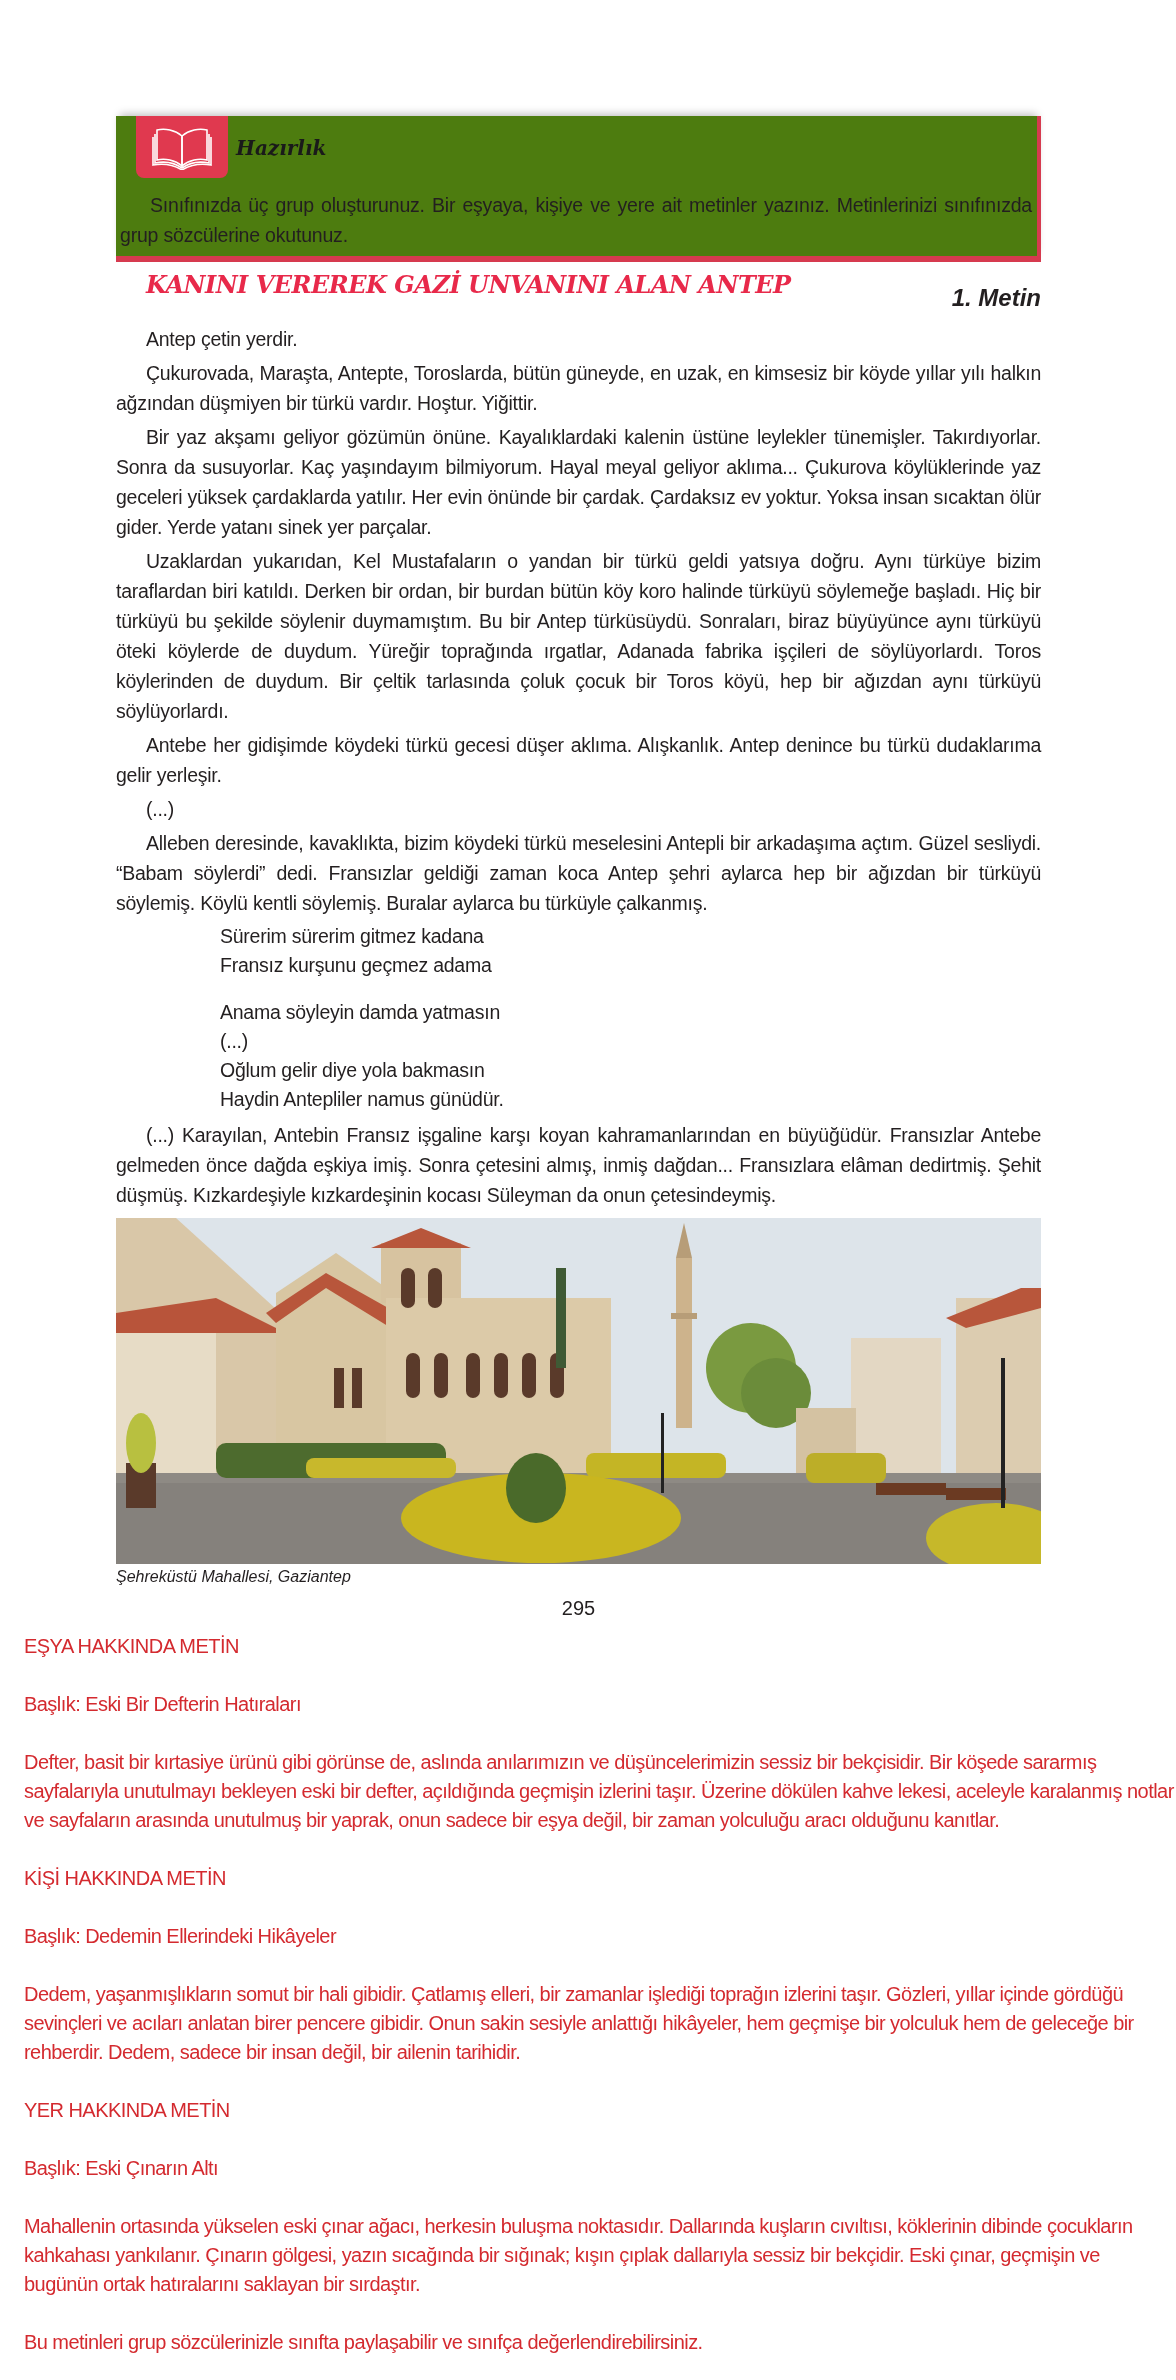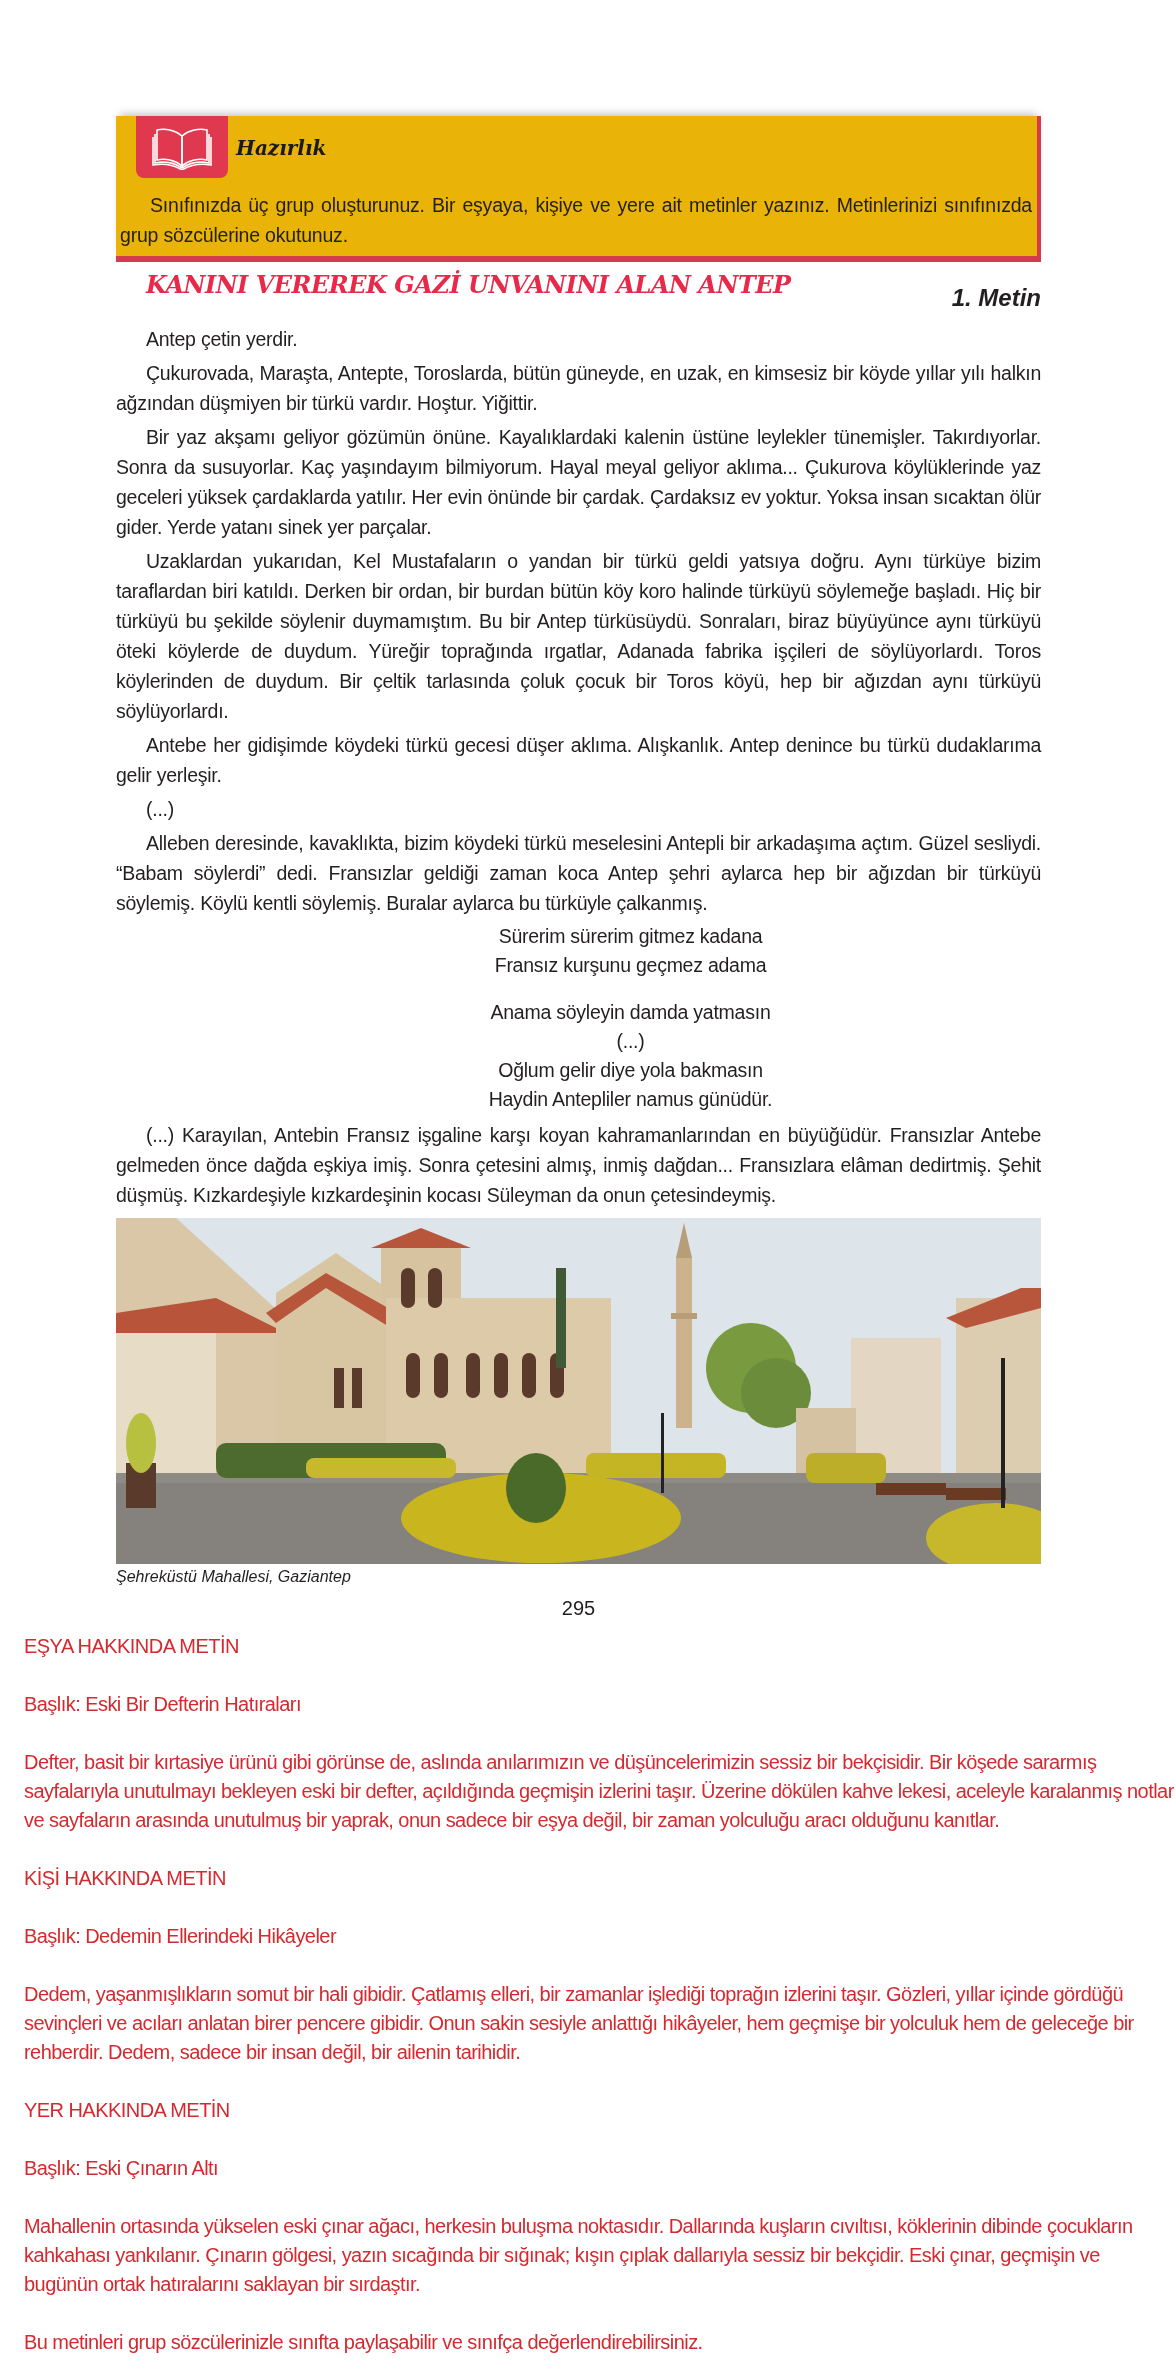--- a/index.html
+++ b/index.html
@@ -4,21 +4,21 @@
 <style>
   * { margin: 0; padding: 0; box-sizing: border-box; }
   html, body { width: 1176px; background: #ffffff; }
   body { position: relative; height: 2380px; font-family: "Liberation Sans", sans-serif; color: #231f20; }
 
   .page { position: absolute; left: 116px; top: 0; width: 925px; }
 
   
   .prep-box {
     position: absolute; left: 0; top: 116px; width: 925px; height: 146px;
-    background: #eab308;
+    background: #4d7c0f;
     border-right: 4px solid #d63a4f;
     border-bottom: 6px solid #d63a4f;
     box-shadow: 0 -6px 8px -4px rgba(0,0,0,0.25);
   }
   .prep-icon {
     position: absolute; left: 20px; top: 0; width: 92px; height: 62px;
     background: #e0394f; border-radius: 0 0 8px 8px;
     display: flex; align-items: center; justify-content: center;
   }
   .prep-title {
@@ -41,21 +41,21 @@
     position: absolute; right: 0; top: 284px;
     font-style: italic; font-weight: bold; font-size: 24px; color: #231f20;
   }
 
   .body-text {
     position: absolute; left: 0; top: 324px; width: 925px;
     font-size: 19.5px; line-height: 30px; color: #231f20; letter-spacing: -0.25px;
   }
   .body-text p { text-align: justify; text-indent: 30px; margin-bottom: 4px; }
   .verse { padding-left: 104px; margin: 2px 0 6px 0; }
-  .verse div { line-height: 29px; text-align: center; }
+  .verse div { line-height: 29px; }
   .verse .gap { height: 18px; }
 
   .photo {
     position: absolute; left: 0; top: 1218px; width: 925px; height: 346px; overflow: hidden;
     background: linear-gradient(#dfe6ec 0%, #e6eaee 30%, #c9b08e 55%, #8d8375 80%, #6f6a66 100%);
   }
   .caption {
     position: absolute; left: 0; top: 1568px; font-size: 16px; font-style: italic; color: #231f20; text-align: right;
   }
   .page-num {

